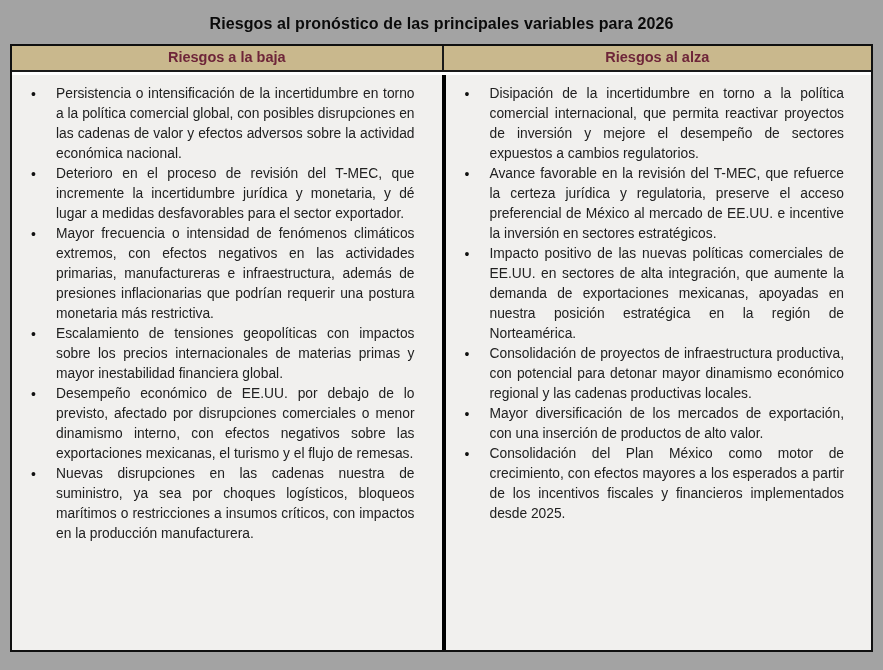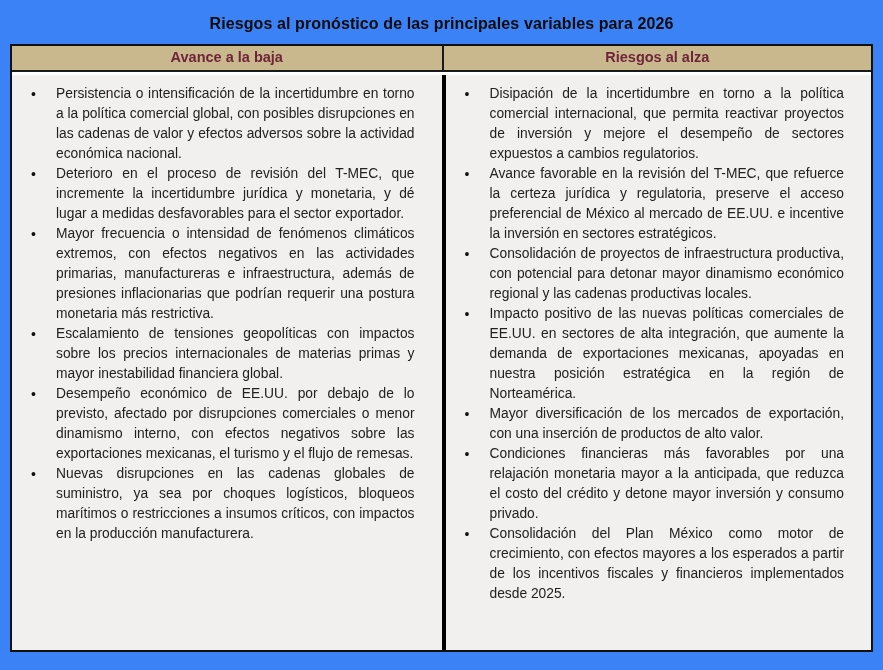--- a/index.html
+++ b/index.html
@@ -5,21 +5,21 @@
   html, body {
     margin: 0;
     padding: 0;
     background: #ffffff;
     font-family: "Liberation Sans", sans-serif;
   }
   .page {
     position: relative;
     width: 883px;
     height: 670px;
-    background: #3b82f6;
+    background: #a3a3a3;
     overflow: hidden;
   }
   .doc-title {
     position: absolute;
     top: 15px;
     left: 0;
     width: 100%;
     text-align: center;
     font-size: 16px;
     font-weight: bold;
@@ -96,46 +96,45 @@
 </head>
 <body>
 
 <div class="page">
 
   <div class="doc-title">Riesgos al pronóstico de las principales variables para 2026</div>
 
   <div class="risk-table">
 
     <div class="head-row">
-      <div class="head-cell">Avance a la baja</div>
+      <div class="head-cell">Riesgos a la baja</div>
       <div class="head-cell">Riesgos al alza</div>
     </div>
 
     <div class="gap-row"></div>
 
     <div class="body-row">
 
       <div class="body-cell">
         <ul class="risk-list">
           <li>Persistencia o intensificación de la incertidumbre en torno a la política comercial global, con posibles disrupciones en las cadenas de valor y efectos adversos sobre la actividad económica nacional.</li>
           <li>Deterioro en el proceso de revisión del T-MEC, que incremente la incertidumbre jurídica y monetaria, y dé lugar a medidas desfavorables para el sector exportador.</li>
           <li>Mayor frecuencia o intensidad de fenómenos climáticos extremos, con efectos negativos en las actividades primarias, manufactureras e infraestructura, además de presiones inflacionarias que podrían requerir una postura monetaria más restrictiva.</li>
           <li>Escalamiento de tensiones geopolíticas con impactos sobre los precios internacionales de materias primas y mayor inestabilidad financiera global.</li>
           <li>Desempeño económico de EE.UU. por debajo de lo previsto, afectado por disrupciones comerciales o menor dinamismo interno, con efectos negativos sobre las exportaciones mexicanas, el turismo y el flujo de remesas.</li>
-          <li>Nuevas disrupciones en las cadenas globales de suministro, ya sea por choques logísticos, bloqueos marítimos o restricciones a insumos críticos, con impactos en la producción manufacturera.</li>
+          <li>Nuevas disrupciones en las cadenas nuestra de suministro, ya sea por choques logísticos, bloqueos marítimos o restricciones a insumos críticos, con impactos en la producción manufacturera.</li>
         </ul>
       </div>
 
       <div class="body-cell">
         <ul class="risk-list">
           <li>Disipación de la incertidumbre en torno a la política comercial internacional, que permita reactivar proyectos de inversión y mejore el desempeño de sectores expuestos a cambios regulatorios.</li>
           <li>Avance favorable en la revisión del T-MEC, que refuerce la certeza jurídica y regulatoria, preserve el acceso preferencial de México al mercado de EE.UU. e incentive la inversión en sectores estratégicos.</li>
+          <li>Impacto positivo de las nuevas políticas comerciales de EE.UU. en sectores de alta integración, que aumente la demanda de exportaciones mexicanas, apoyadas en nuestra posición estratégica en la región de Norteamérica.</li>
           <li>Consolidación de proyectos de infraestructura productiva, con potencial para detonar mayor dinamismo económico regional y las cadenas productivas locales.</li>
-          <li>Impacto positivo de las nuevas políticas comerciales de EE.UU. en sectores de alta integración, que aumente la demanda de exportaciones mexicanas, apoyadas en nuestra posición estratégica en la región de Norteamérica.</li>
           <li>Mayor diversificación de los mercados de exportación, con una inserción de productos de alto valor.</li>
-          <li>Condiciones financieras más favorables por una relajación monetaria mayor a la anticipada, que reduzca el costo del crédito y detone mayor inversión y consumo privado.</li>
           <li>Consolidación del Plan México como motor de crecimiento, con efectos mayores a los esperados a partir de los incentivos fiscales y financieros implementados desde 2025.</li>
         </ul>
       </div>
 
     </div>
   </div>
 </div>
 
 </body></html>

